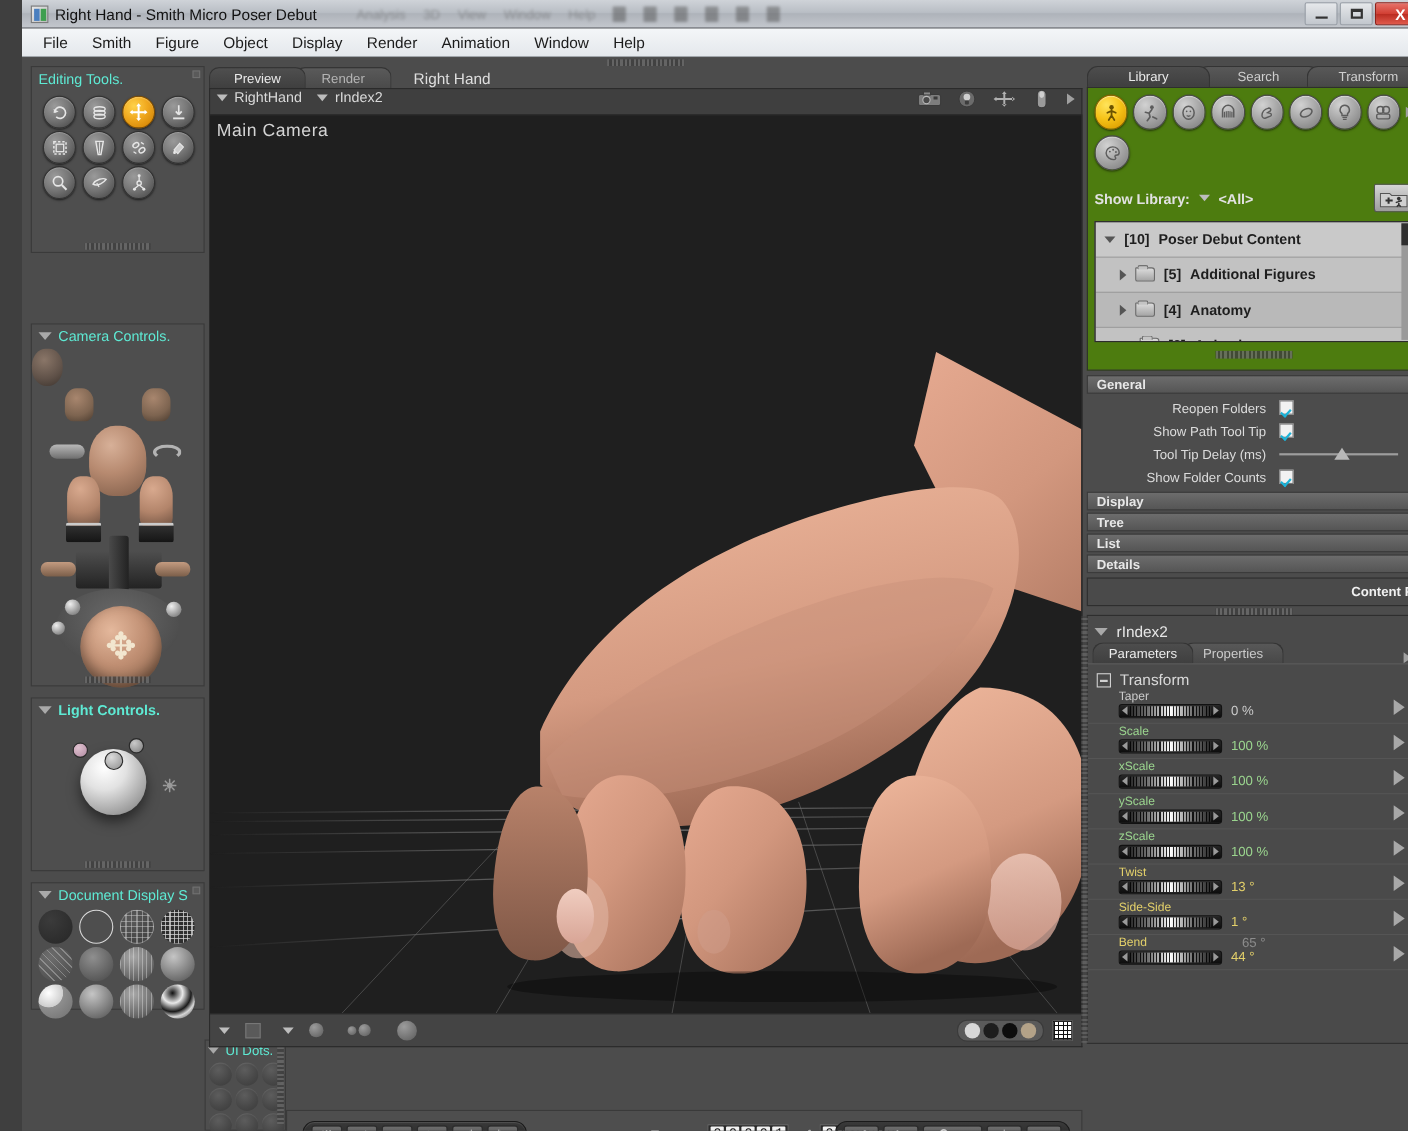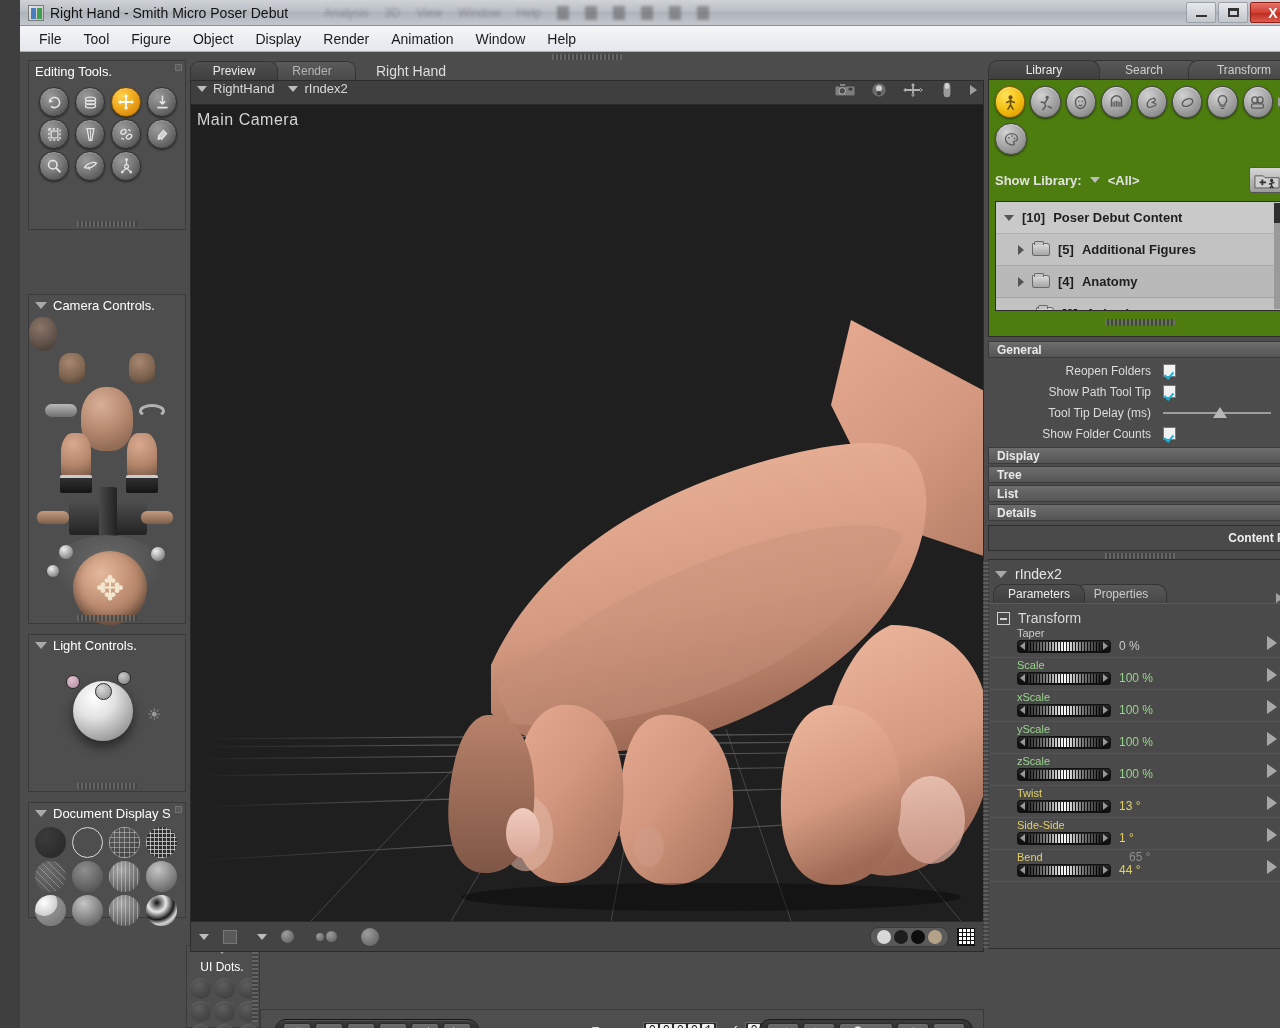--- a/index.html
+++ b/index.html
@@ -84,21 +84,21 @@
   
   .left-col {
     position: absolute; left: 8px; top: 8px; width: 158px; height: 962px;
   }
   .panel {
     background: #4e4e4e;
     border: 1px solid #3a3a3a;
     position: relative;
   }
   .panel-title {
-    font-size: 13px; color: #ffffff; padding: 3px 6px 4px 6px;
+    font-size: 13px; color: #5eead4; padding: 3px 6px 4px 6px;
     display: flex; align-items: center; gap: 6px;
   }
   .tri {
     width: 0; height: 0; border-left: 6px solid transparent;
     border-right: 6px solid transparent; border-top: 7px solid #a9a9a9;
     flex: none;
   }
   .tri-r {
     width: 0; height: 0; border-top: 5px solid transparent;
     border-bottom: 5px solid transparent; border-left: 7px solid #a0a0a0;
@@ -209,21 +209,21 @@
     border-radius: 50%;
     background: radial-gradient(circle at 38% 30%, #e4b89c 0%, #c08f73 45%, #8a6349 100%);
     box-shadow: inset 0 -6px 12px rgba(0,0,0,.4);
   }
   .cam-arrows {
     position:absolute; left: 50%; top: 50%; transform: translate(-50%,-50%);
     color: #f2e6cf; font-size: 34px; line-height: 1;
   }
 
   
-  #light-controls { margin-top: 10px; height: 158px; }
+  #light-controls { margin-top: 10px; height: 158px; font-weight: bold; }
   .light-stage { position: relative; height: 120px; }
   .light-ball {
     position:absolute; left:44px; top:24px; width:60px; height:60px; border-radius:50%;
     background: radial-gradient(circle at 36% 28%, #ffffff 0%, #e2e2e2 35%, #9e9e9e 75%, #6d6d6d 100%);
     box-shadow: 0 6px 12px rgba(0,0,0,.5);
   }
   .light-node {
     position:absolute; width:14px; height:14px; border-radius:50%;
     border:1px solid #2a2a2a;
   }
@@ -590,21 +590,21 @@
         </div>
       <div class="win-btn">
           <i class="mx"></i>
         </div>
       <div class="win-btn close">X</div>
     </div>
   </div>
 
   <div class="menubar">
     <div class="menu-item">File</div>
-    <div class="menu-item">Tool</div>
+    <div class="menu-item">Smith</div>
     <div class="menu-item">Figure</div>
     <div class="menu-item">Object</div>
     <div class="menu-item">Display</div>
     <div class="menu-item">Render</div>
     <div class="menu-item">Animation</div>
     <div class="menu-item">Window</div>
     <div class="menu-item">Help</div>
   </div>
 
   <div class="body-area">
@@ -751,21 +751,21 @@
           <div class="sphere sp-smooth"></div>
           <div class="sphere sp-cart"></div>
           <div class="sphere sp-smooth"></div>
           <div class="sphere sp-tex"></div>
           <div class="sphere sp-glossy"></div>
         </div>
       </div>
     </div>
 
     <div id="ui-dots">
-      <div class="panel-title" style="padding:2px 4px 2px 2px;font-size:12px;flex-direction:column;">
+      <div class="panel-title" style="padding:2px 4px 2px 2px;font-size:12px;">
         <i class="tri" style="border-top-width:6px;border-left-width:5px;border-right-width:5px;"></i>
         <span>UI Dots.</span>
       </div>
       <div class="dots-grid">
         <div class="ui-dot"></div>
         <div class="ui-dot"></div>
         <div class="ui-dot"></div>
         <div class="ui-dot"></div>
         <div class="ui-dot"></div>
         <div class="ui-dot"></div>

